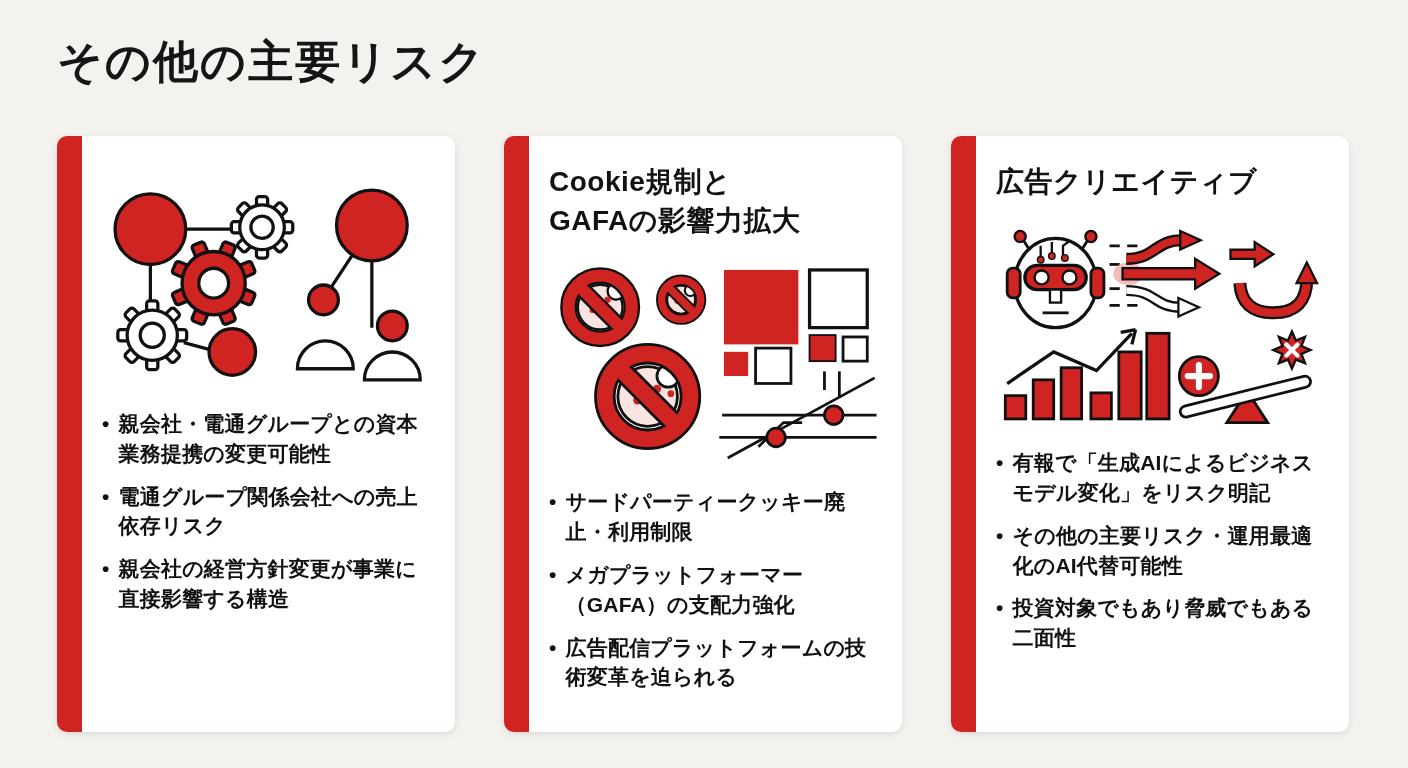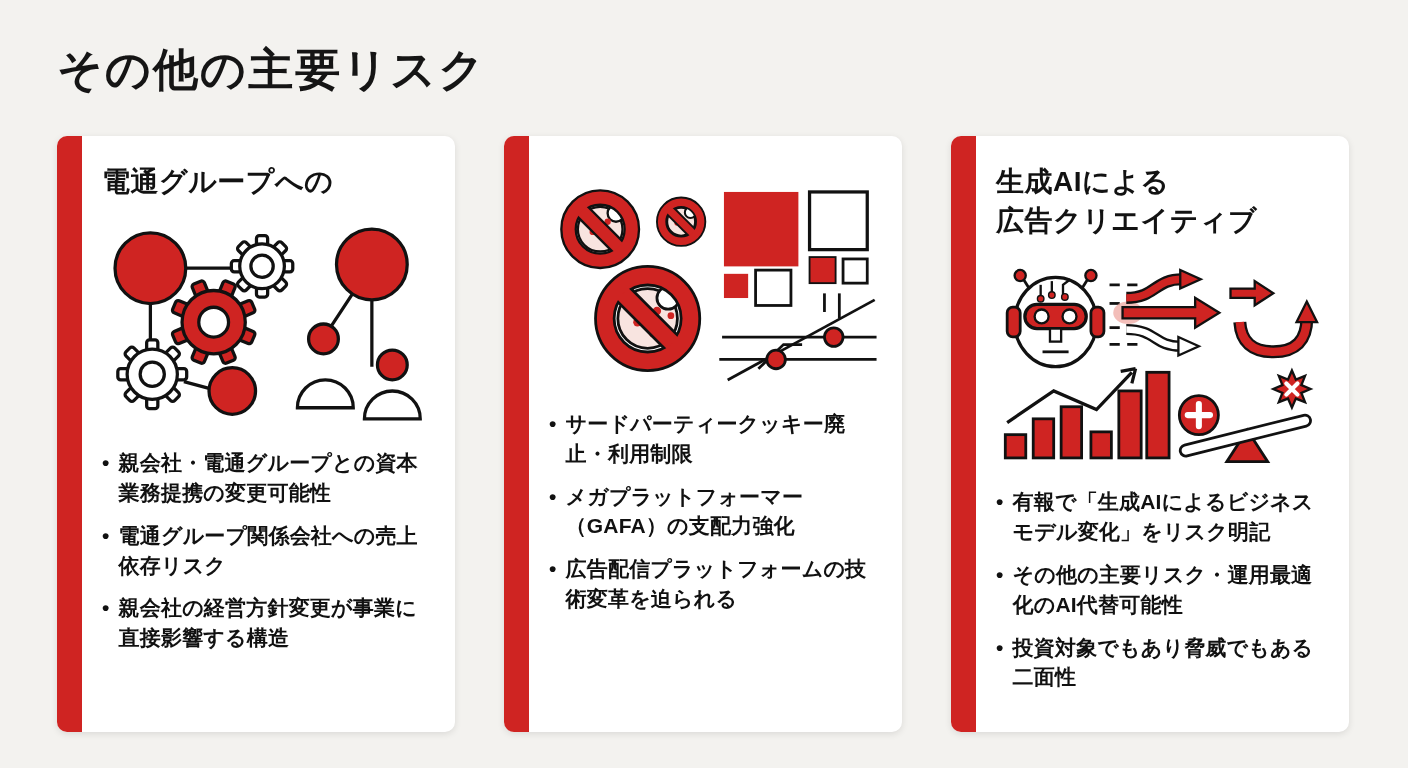--- a/index.html
+++ b/index.html
@@ -4,21 +4,21 @@
 <style>
   * { margin:0; padding:0; box-sizing:border-box; }
   html,body { width:1408px; height:768px; overflow:hidden; }
   body {
     background:#f3f2ef;
     font-family:"Liberation Sans","DejaVu Sans",sans-serif;
     color:#111111;
     position:relative;
   }
   .page-title {
-    position:absolute; left:57px; top:40px;
+    position:absolute; left:57px; top:32px;
     font-size:45px; font-weight:800; letter-spacing:2px; color:#151515;
   }
   .cards {
     position:absolute; left:57px; top:136px;
     display:flex; gap:49px;
   }
   .card {
     width:398px; height:596px;
     background:#ffffff;
     border-radius:10px;
@@ -55,21 +55,20 @@
 <body>
 
 <h1 class="page-title">その他の主要リスク</h1>
 
 <div class="cards">
 
   <article class="card">
     <div class="card-strip"></div>
     <div class="card-content">
       <div class="card-title">
-        <div>電通グループへの</div>
       </div>
       <div class="illustration">
         <svg viewBox="0 0 360 212" fill="none">
 
           <path d="M52 46 L172 46 M52 46 L52 158 M88 168 L118 176" stroke="#111" stroke-width="3.5"></path>
 
           <circle cx="52" cy="46" r="38" fill="#cf2422" stroke="#111" stroke-width="3.5"></circle>
 
           <g transform="translate(172,44)">
             <g fill="#fff" stroke="#111" stroke-width="3.5">
@@ -143,20 +142,24 @@
             <span class="bullet-dot">•</span>
             <span>親会社の経営方針変更が事業に直接影響する構造</span>
           </li>
       </ul>
     </div>
   </article>
 
   <article class="card">
     <div class="card-strip"></div>
     <div class="card-content">
+      <div class="card-title">
+        <div>Cookie規制と</div>
+        <div>GAFAの影響力拡大</div>
+      </div>
       <div class="illustration">
         <svg viewBox="0 0 360 212" fill="none">
 
           <g>
             <circle cx="55" cy="46" r="24" fill="#f8e4e0" stroke="#111" stroke-width="2.5"></circle>
             <circle cx="72" cy="29" r="9" fill="#fff" stroke="#111" stroke-width="2.5"></circle>
             <circle cx="47" cy="49" r="3.4" fill="#cf2422"></circle>
             <circle cx="60" cy="58" r="3.4" fill="#cf2422"></circle>
             <circle cx="63" cy="38" r="3.4" fill="#cf2422"></circle>
             <circle cx="34" cy="23" r="19" stroke="#111" stroke-width="18" opacity="0"></circle>
@@ -225,21 +228,20 @@
             <span>広告配信プラットフォームの技術変革を迫られる</span>
           </li>
       </ul>
     </div>
   </article>
 
   <article class="card">
     <div class="card-strip"></div>
     <div class="card-content">
       <div class="card-title">
-        <div>生成AIによる</div>
         <div>広告クリエイティブ</div>
       </div>
       <div class="illustration">
         <svg viewBox="0 0 360 212" fill="none">
 
           <g transform="translate(12,6)">
             <path d="M25 22 L15 6" stroke="#111" stroke-width="3"></path>
             <path d="M79 22 L89 6" stroke="#111" stroke-width="3"></path>
             <circle cx="14" cy="6" r="6" fill="#cf2422" stroke="#111" stroke-width="2.5"></circle>
             <circle cx="90" cy="6" r="6" fill="#cf2422" stroke="#111" stroke-width="2.5"></circle>

